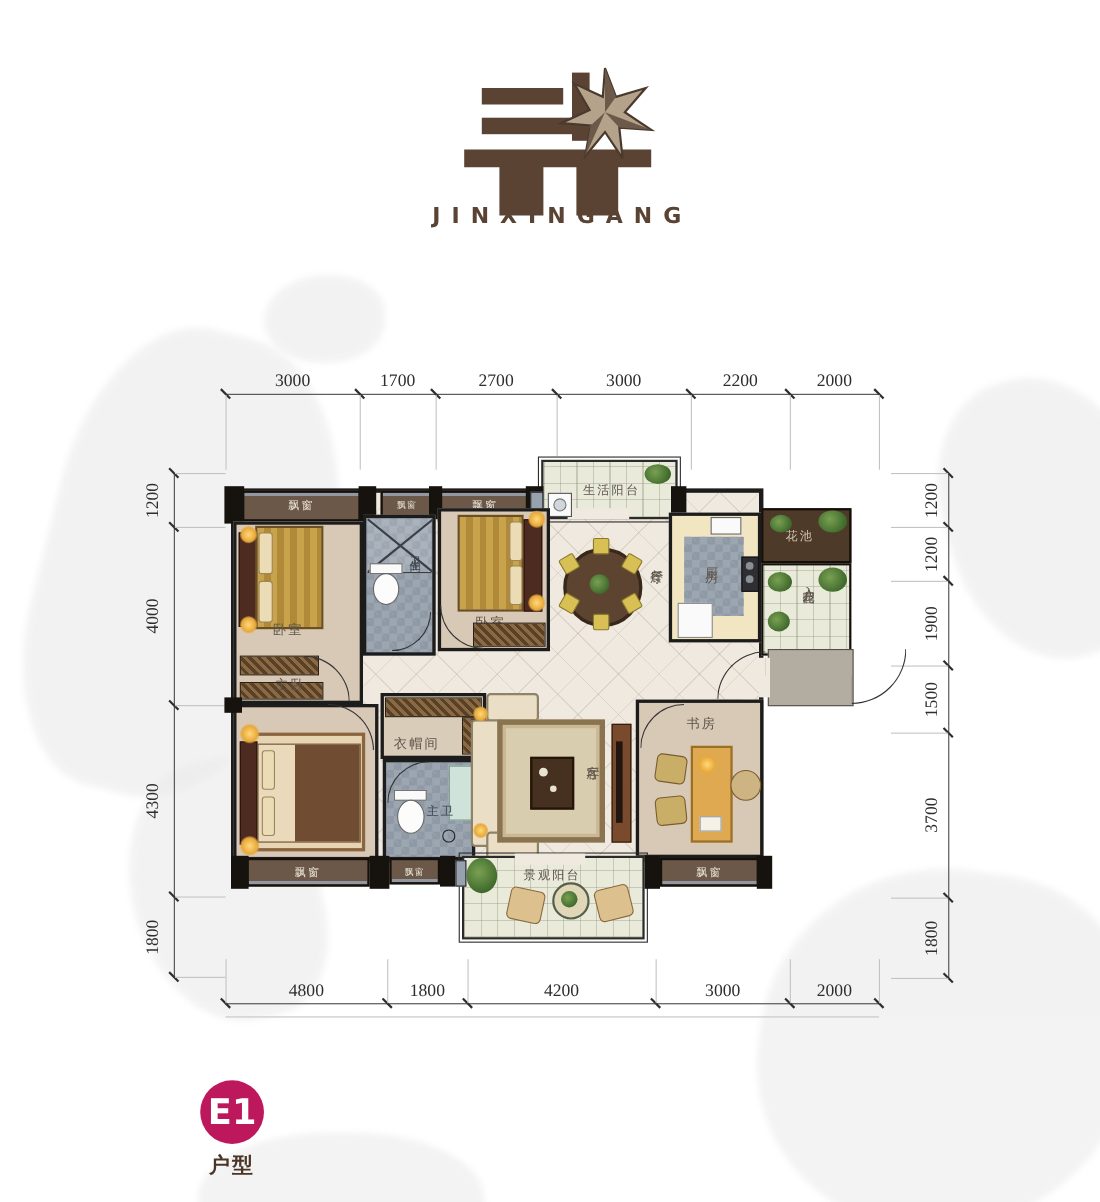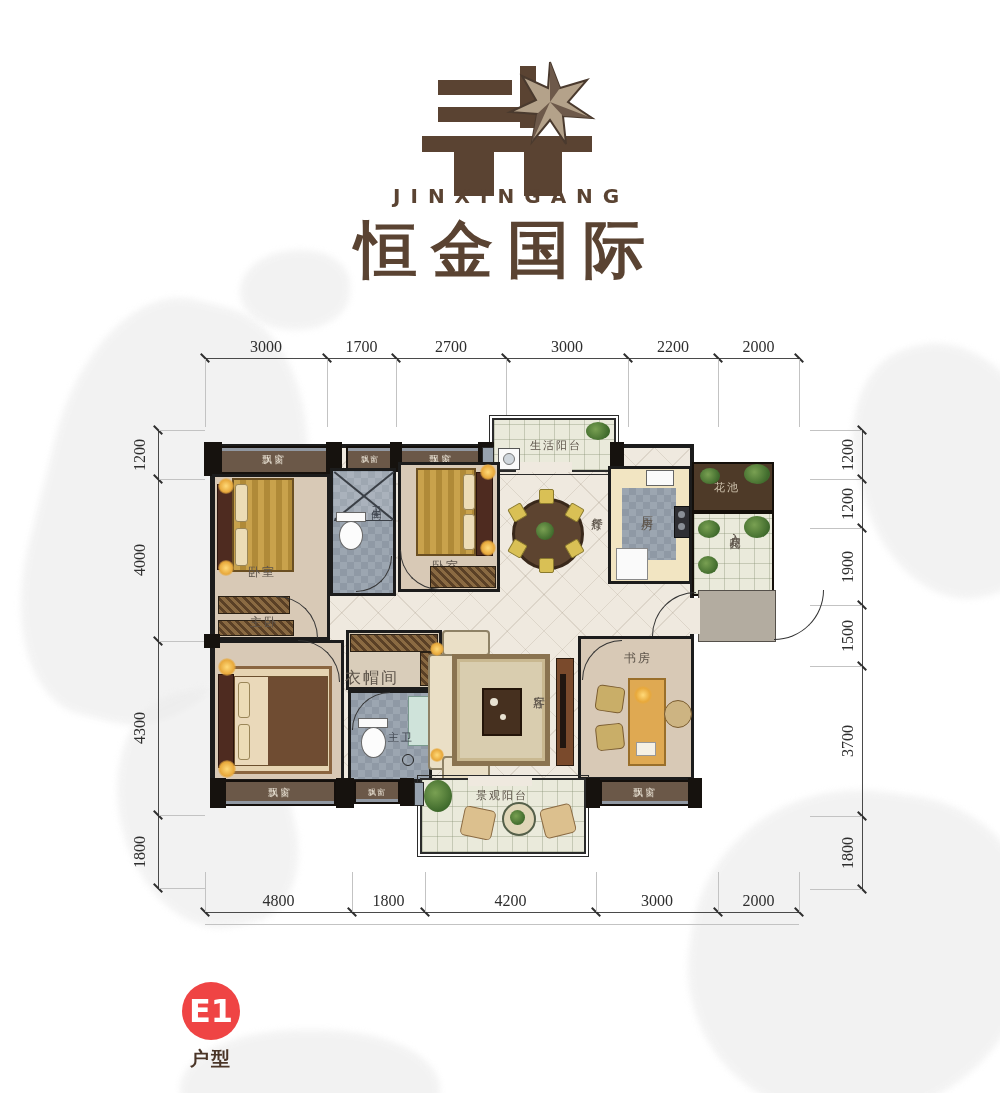--- a/index.html
+++ b/index.html
@@ -59,21 +59,21 @@
   .sofa{position:absolute;background:#eadfc6;border:2px solid #8f8266;border-radius:4px}
   .chair{position:absolute;background:#c9ae68;border:1px solid #7a5c30;border-radius:5px}
   .plant{position:absolute;border-radius:50%;
          background:radial-gradient(circle at 40% 40%,#79a052,#3f6a2c 72%)}
   .dot{position:absolute;border-radius:50%;background:#e8e2d2}
   .cush{position:absolute;width:13px;height:13px;background:#d9c055;border:1px solid #8a7a2e;border-radius:2px}
   .xline{position:absolute;height:1.5px;background:#3a3f46}
   .gap{position:absolute;background:#efe9df}
   
   .unit-circle{position:absolute;left:182px;top:982px;width:58px;height:58px;border-radius:50%;
-               background:#ef4444;color:#fff;display:flex;align-items:center;justify-content:center;
+               background:#be185d;color:#fff;display:flex;align-items:center;justify-content:center;
                font-size:32px;font-weight:800}
   .unit-type{position:absolute;left:182px;top:1046px;width:58px;text-align:center;
              font-size:19px;font-weight:700;color:#4a3527;letter-spacing:2px}
   .layout-title{position:absolute;left:268px;top:986px;font-size:42px;font-weight:800;
                 color:#2e2e2e;letter-spacing:3px}
   .area-line{position:absolute;left:270px;top:1040px;color:#3c3c3c}
   .area-line .p{font-size:26px;letter-spacing:2px}
   .area-line .v{font-size:33px;font-family:"Liberation Serif",serif}
   .area-line .u{font-size:20px}
 </style>
@@ -97,21 +97,20 @@
       <rect x="120" y="8" width="16" height="62"></rect>
     </g>
     <g stroke="#4a3a2e" stroke-width="2">
       <polygon points="150,4 160,30 187,22 168,44 192,60 163,58 166,86 150,62 132,84 137,56 110,54 136,42 122,18 148,30" fill="#b4a28a"></polygon>
       <polygon points="150,4 150,44 160,30" fill="#6d594a" stroke="none"></polygon>
       <polygon points="192,60 150,44 163,58" fill="#6d594a" stroke="none"></polygon>
       <polygon points="132,84 150,44 137,56" fill="#6d594a" stroke="none"></polygon>
     </g>
   </svg>
   <div class="brand-en">JINXINGANG</div>
-  <div class="brand-cn">恒金国际</div>
 
   <div class="dimrow" style="left:205px;top:336px">
     <div class="dseg" style="width:122px">3000</div>
     <div class="dseg" style="width:69px">1700</div>
     <div class="dseg" style="width:110px">2700</div>
     <div class="dseg" style="width:122px">3000</div>
     <div class="dseg" style="width:90px">2200</div>
     <div class="dseg" style="width:81px">2000</div>
   </div>
   <div class="line" style="left:205px;top:358px;width:594px;height:1px"></div>
@@ -312,21 +311,21 @@
   <div class="abs" style="left:234px;top:676px;width:92px;height:88px;background:linear-gradient(90deg,#ead9ba 0 36%,#6f4c32 36%);border:1px solid #6b4f2e"></div>
   <div class="pillow" style="left:238px;top:682px;width:10px;height:34px"></div>
   <div class="pillow" style="left:238px;top:724px;width:10px;height:34px"></div>
   <div class="glow" style="left:218px;top:658px;width:18px;height:18px"></div>
   <div class="glow" style="left:218px;top:760px;width:18px;height:18px"></div>
   <div class="arc" style="left:298px;top:640px;width:42px;height:42px;border-top:1.5px solid #333;border-right:1.5px solid #333;border-top-right-radius:100%"></div>
 
   <div class="room" style="left:346px;top:630px;width:96px;height:60px;background:#d9cdba"></div>
   <div class="hatch" style="left:350px;top:634px;width:88px;height:18px"></div>
   <div class="hatch" style="left:420px;top:652px;width:18px;height:34px"></div>
-  <div class="lbl" style="left:345px;top:668px;font-size:16px">衣帽间</div>
+  <div class="lbl" style="left:358px;top:668px;font-size:12px">衣帽间</div>
 
   <div class="room checker" style="left:348px;top:690px;width:84px;height:92px"></div>
   <div class="abs" style="left:408px;top:696px;width:20px;height:48px;background:#cfe3da;border:1px solid #7a9a8e"></div>
   <div class="abs" style="left:358px;top:718px;width:28px;height:8px;background:#fafafa;border:1px solid #666"></div>
   <div class="abs" style="left:361px;top:727px;width:23px;height:29px;background:#fcfcfc;border:1px solid #666;border-radius:50%"></div>
   <div class="dot" style="left:402px;top:754px;width:10px;height:10px;background:transparent;border:1.5px solid #222"></div>
   <div class="lbl" style="left:388px;top:730px;font-size:11px;color:#3f454f">主卫</div>
   <div class="arc" style="left:352px;top:692px;width:38px;height:38px;border-top:1.5px solid #333;border-left:1.5px solid #333;border-top-left-radius:100%"></div>
 
   <div class="sofa" style="left:442px;top:630px;width:44px;height:22px"></div>

